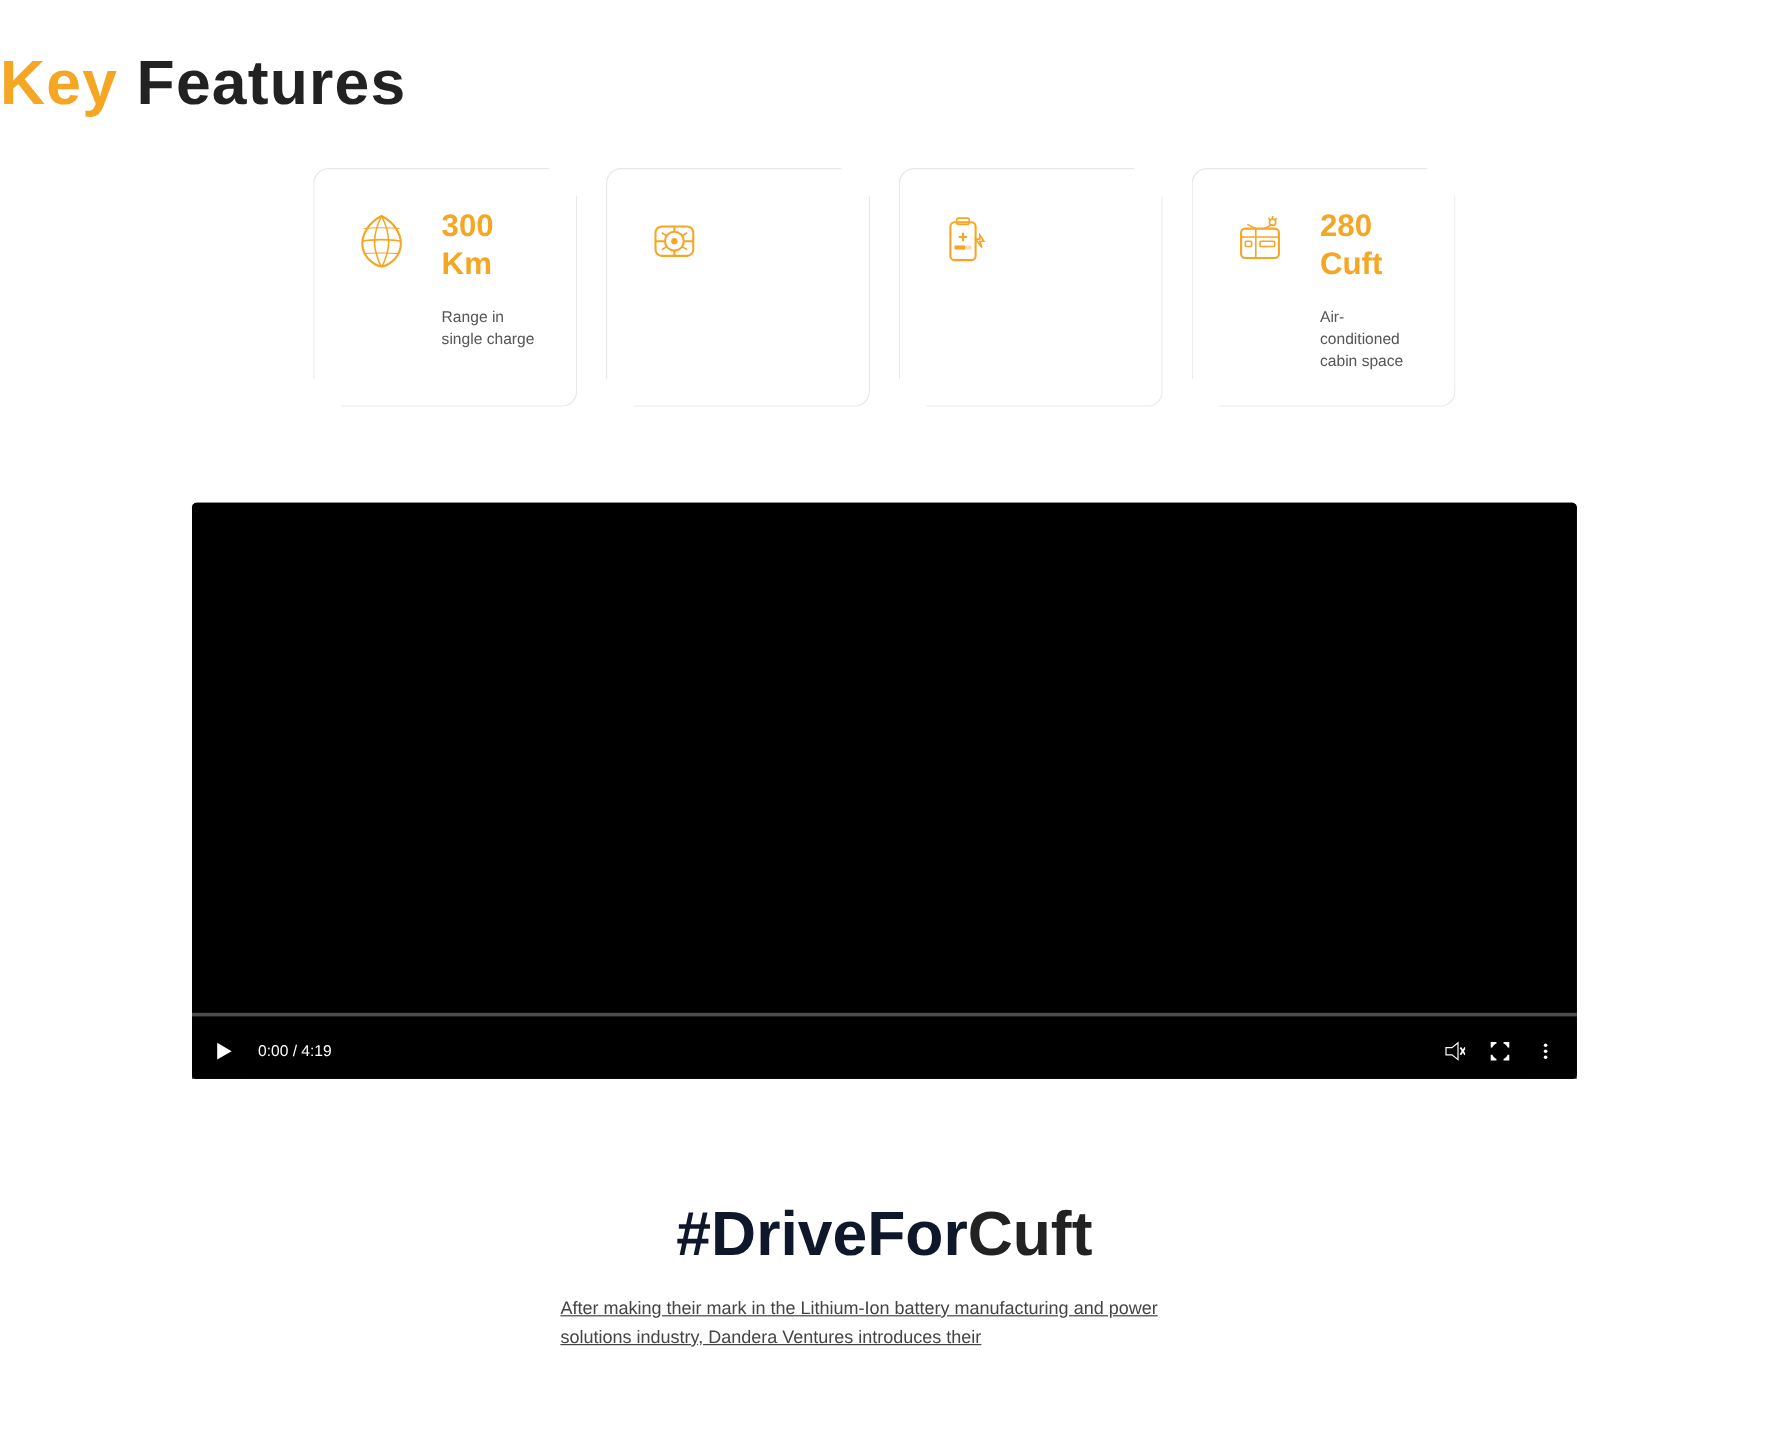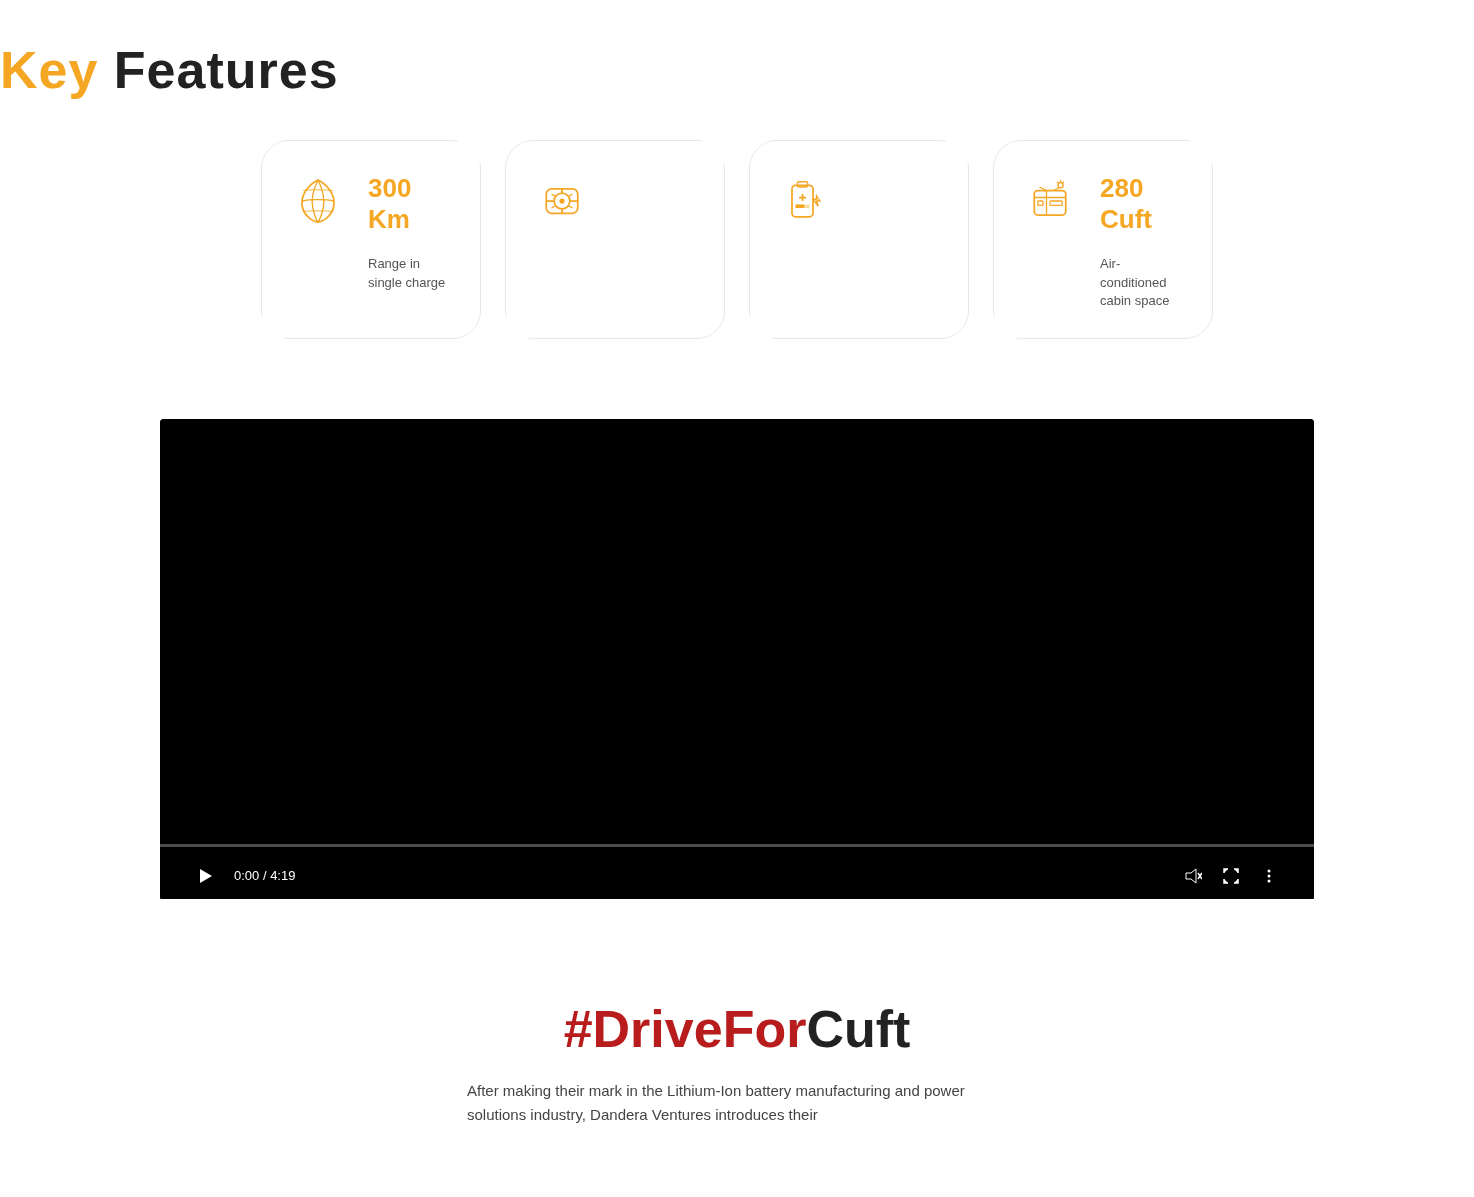--- a/index.html
+++ b/index.html
@@ -42,21 +42,21 @@
       display: flex;
       justify-content: center;
       gap: 24px;
       margin-top: 40px;
       padding: 0 160px;
     }
 
     .feature-card {
       background: #ffffff;
       border: 1.5px solid #e8e8e8;
-      border-radius: 28px;
+      border-radius: 13px;
       padding: 28px 28px 28px 24px;
       display: flex;
       align-items: flex-start;
       gap: 18px;
       width: 220px;
       min-height: 120px;
       position: relative;
       clip-path: polygon(0 0, calc(100% - 24px) 0, 100% 24px, 100% 100%, 24px 100%, 0 calc(100% - 24px));
     }
 
@@ -118,21 +118,21 @@
       right: 0;
       bottom: 0;
       background: #000000;
       border-radius: 4px;
     }
 
     .video-controls {
       position: relative;
       z-index: 10;
       background: rgba(0,0,0,0.85);
-      padding: 10px 32px;
+      padding: 10px 13px;
       display: flex;
       align-items: center;
       gap: 12px;
     }
 
     .video-progress-bar {
       position: absolute;
       bottom: 52px;
       left: 0;
       right: 0;
@@ -180,33 +180,34 @@
       padding: 40px 0 20px;
     }
 
     .drive-title {
       font-size: 52px;
       font-weight: 700;
       color: #222222;
     }
 
     .drive-title .gold {
-      color: #b91c1c;
+      color: #0f172a;
     }
 
     .drive-subtitle {
       font-size: 15px;
       color: #444444;
       margin-top: 20px;
       max-width: 860px;
       margin-left: auto;
       margin-right: auto;
       line-height: 1.6;
       text-align: left;
       padding: 0 160px;
+      text-decoration: underline;
     }
   </style>
 </head>
 <body>
 
 <div class="page-wrapper">
 
   <section class="key-features-section">
     <h1 class="key-features-title">
       <span class="highlight">Key</span><span> Features</span>

